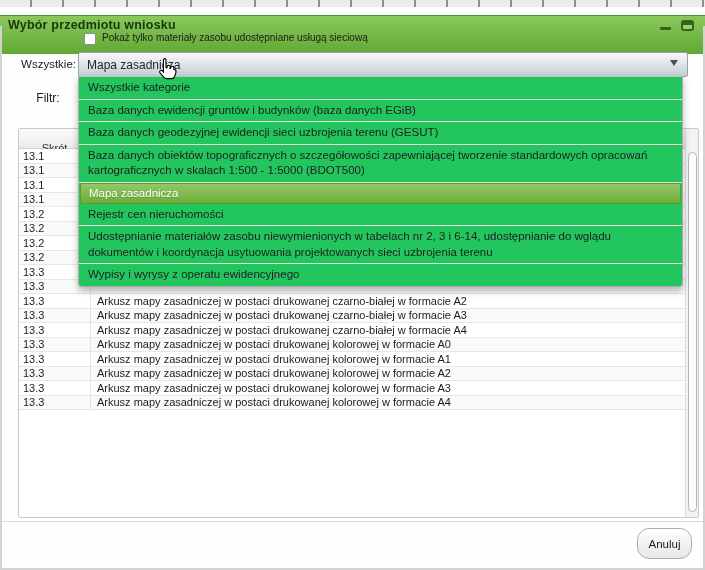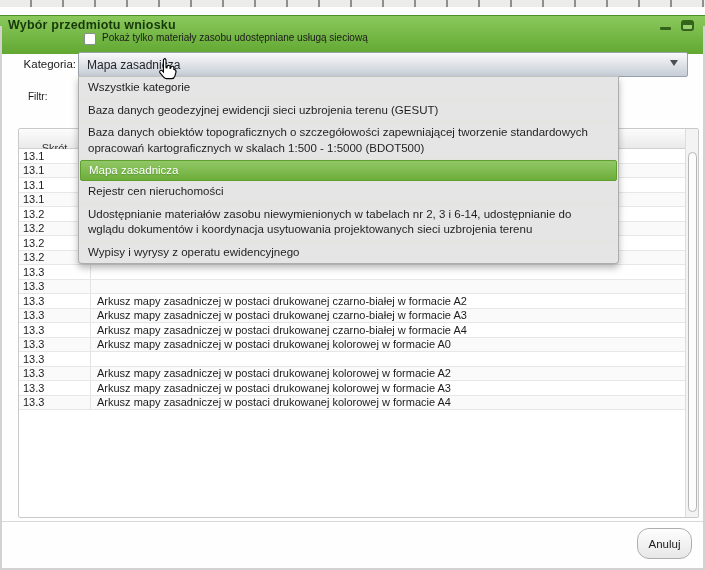--- a/index.html
+++ b/index.html
@@ -37,21 +37,21 @@
 
   
   .cat-label{position:absolute;left:10px;top:58px;width:66px;text-align:right;font-size:11.5px;color:#1b1b1b;}
   .combobox{position:absolute;left:78px;top:52px;width:610px;height:25px;box-sizing:border-box;
     background:linear-gradient(#f8f9fa,#c6cdd6);border:1px solid #99a1ab;border-radius:2px;}
   .combobox .value{position:absolute;left:8px;top:5px;font-size:12px;color:#23262a;}
   .combobox .chev{position:absolute;right:9px;top:7px;width:0;height:0;
     border-left:4.5px solid transparent;border-right:4.5px solid transparent;border-top:6px solid #4a4f55;}
 
   
-  .filtr-label{position:absolute;left:28px;top:91px;width:40px;text-align:left;font-size:10px;color:#1b1b1b;}
+  .filtr-label{position:absolute;left:28px;top:91px;width:40px;text-align:center;font-size:12px;color:#1b1b1b;}
 
   
   .table{position:absolute;left:18px;top:128px;width:681px;height:390px;box-sizing:border-box;
     background:#fff;border:1px solid #c9c9c9;border-radius:2px;}
   .thead{position:absolute;left:0;top:0;right:13px;height:20px;
     background:linear-gradient(#fcfcfc,#eaeaea);border-bottom:1px solid #cfcfcf;box-sizing:border-box;
     display:flex;font-size:11px;color:#333;}
   .th{display:flex;align-items:center;justify-content:center;margin-top:18px;}
   .th-skrot{width:72px;border-right:1px solid #d6d6d6;box-sizing:border-box;}
   .th-opis{flex:1;}
@@ -62,22 +62,22 @@
   .td-skrot{width:72px;padding-left:4px;border-right:1px solid #e3e3e3;box-sizing:border-box;}
   .td-opis{flex:1;padding-left:6px;}
 
   
   .scrollbar{position:absolute;top:0;right:0;width:13px;bottom:0;background:#f3f3f3;
     border-left:1px solid #ddd;box-sizing:border-box;border-radius:0 2px 2px 0;}
   .scroll-thumb{position:absolute;left:1.5px;top:23px;width:9px;height:360px;background:#fcfcfc;
     border:1px solid #b7b7b7;border-radius:5px;box-sizing:border-box;}
 
   
-  .dd-list{position:absolute;left:78px;top:76px;width:541px;box-sizing:border-box;
-    background:#e5e5e5;border:1px solid #adadab;border-top:1px solid #c2c2c0;
+  .dd-list{position:absolute;left:78px;top:76px;width:605px;box-sizing:border-box;
+    background:#22c55e;border:1px solid #adadab;border-top:1px solid #c2c2c0;
     border-radius:0 0 4px 4px;box-shadow:0 4px 7px rgba(0,0,0,.28);z-index:5;}
   .dd-item{padding:3px 9px;font-size:11.5px;line-height:15.5px;color:#1f1f1f;
     border-bottom:1px solid #e4e4df;}
   .dd-item:last-child{border-bottom:none;}
   .dd-item.selected{margin:0 1px;padding:2px 8px;line-height:15px;color:#fff;
     background:linear-gradient(#92c767,#6dad3a);border:1px solid #5d9e2f;border-bottom:1px solid #5d9e2f;
     border-radius:2px;text-shadow:0 1px 1px rgba(0,60,0,.25);}
 
   
   .footer-divider{position:absolute;left:2px;top:521px;width:701px;height:1px;background:#d9d9d9;}
@@ -104,21 +104,21 @@
     <span class="win-btn btn-max">
       <span class="icon-maximize"></span>
     </span>
   </div>
 
   <div class="dialog-frame"></div>
 
   <span class="chk-box"></span>
   <span class="chk-label">Pokaż tylko materiały zasobu udostępniane usługą sieciową</span>
 
-  <span class="cat-label">Kategoria:</span>
+  <span class="cat-label">Wszystkie:</span>
   <div class="combobox">
     <span class="value">Mapa zasadnicza</span>
     <span class="chev"></span>
   </div>
 
   <span class="filtr-label">Filtr:</span>
 
   <div class="table">
     <div class="thead">
       <div class="th th-skrot">Skrót</div>
@@ -176,20 +176,21 @@
         <div class="trow">
           <div class="td td-skrot">13.3</div>
           <div class="td td-opis">Arkusz mapy zasadniczej w postaci drukowanej czarno-białej w formacie A4</div>
         </div>
         <div class="trow">
           <div class="td td-skrot">13.3</div>
           <div class="td td-opis">Arkusz mapy zasadniczej w postaci drukowanej kolorowej w formacie A0</div>
         </div>
         <div class="trow">
           <div class="td td-skrot">13.3</div>
+          <div class="td td-opis">Arkusz mapy zasadniczej w postaci drukowanej kolorowej w formacie A1</div>
         </div>
         <div class="trow">
           <div class="td td-skrot">13.3</div>
           <div class="td td-opis">Arkusz mapy zasadniczej w postaci drukowanej kolorowej w formacie A2</div>
         </div>
         <div class="trow">
           <div class="td td-skrot">13.3</div>
           <div class="td td-opis">Arkusz mapy zasadniczej w postaci drukowanej kolorowej w formacie A3</div>
         </div>
         <div class="trow">
@@ -197,20 +198,21 @@
           <div class="td td-opis">Arkusz mapy zasadniczej w postaci drukowanej kolorowej w formacie A4</div>
         </div>
       </div>
     <div class="scrollbar">
       <div class="scroll-thumb"></div>
     </div>
   </div>
 
   <div class="dd-list">
       <div class="dd-item">Wszystkie kategorie</div>
+      <div class="dd-item">Baza danych ewidencji gruntów i budynków (baza danych EGiB)</div>
       <div class="dd-item">Baza danych geodezyjnej ewidencji sieci uzbrojenia terenu (GESUT)</div>
       <div class="dd-item">Baza danych obiektów topograficznych o szczegółowości zapewniającej tworzenie standardowych opracowań kartograficznych w skalach 1:500 - 1:5000 (BDOT500)</div>
       <div class="dd-item selected">Mapa zasadnicza</div>
       <div class="dd-item">Rejestr cen nieruchomości</div>
       <div class="dd-item">Udostępnianie materiałów zasobu niewymienionych w tabelach nr 2, 3 i 6-14, udostępnianie do wglądu dokumentów i koordynacja usytuowania projektowanych sieci uzbrojenia terenu</div>
       <div class="dd-item">Wypisy i wyrysy z operatu ewidencyjnego</div>
     </div>
 
   <svg class="cursor" viewBox="0 0 24 28">
     <path d="M9.2 1.6c1 0 1.7.8 1.7 1.7v8.2l1 .1.3-1.4c.2-.9 1.1-1.5 2-1.2.9.2 1.4 1.1 1.2 2l-.2 1.1.8.1.3-1c.2-.9 1.1-1.4 2-1.2.9.2 1.4 1.1 1.2 2l-.3 1 .6.2c1.5.5 2.3 2.1 1.9 3.6l-1.2 4c-.5 1.5-1.9 2.6-3.5 2.6h-5.5c-1.1 0-2.2-.5-2.9-1.4l-4.2-4.9c-.6-.7-.5-1.8.2-2.4.7-.6 1.8-.5 2.4.2l1.1 1.3V3.3c0-.9.8-1.7 1.7-1.7z" fill="#ffffff" stroke="#000000" stroke-width="1.2"></path>

